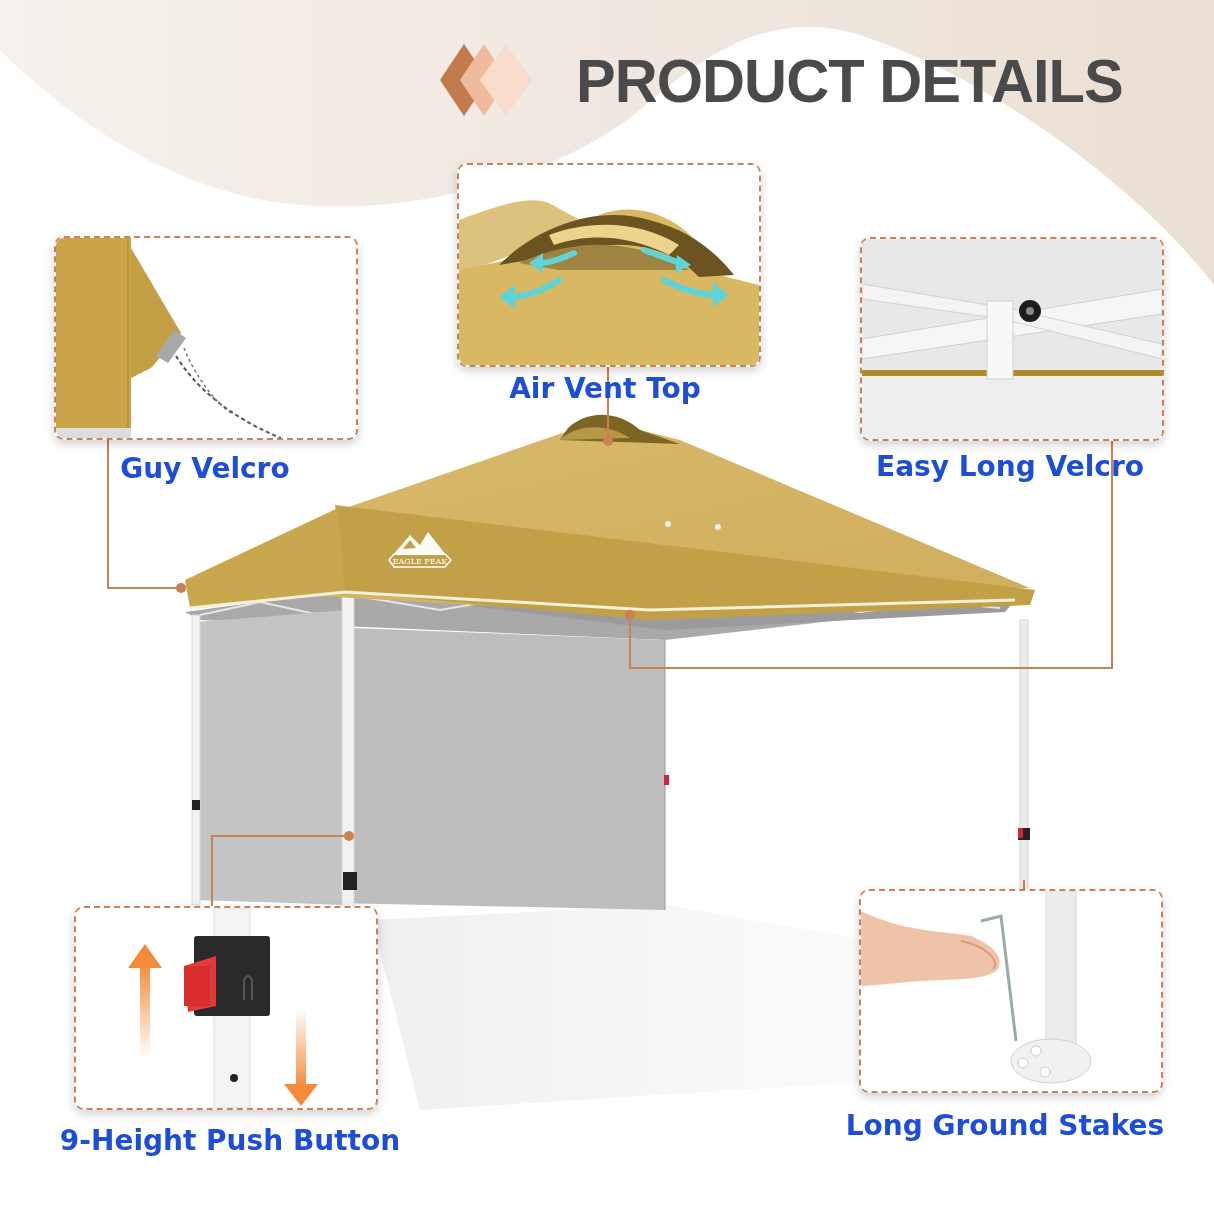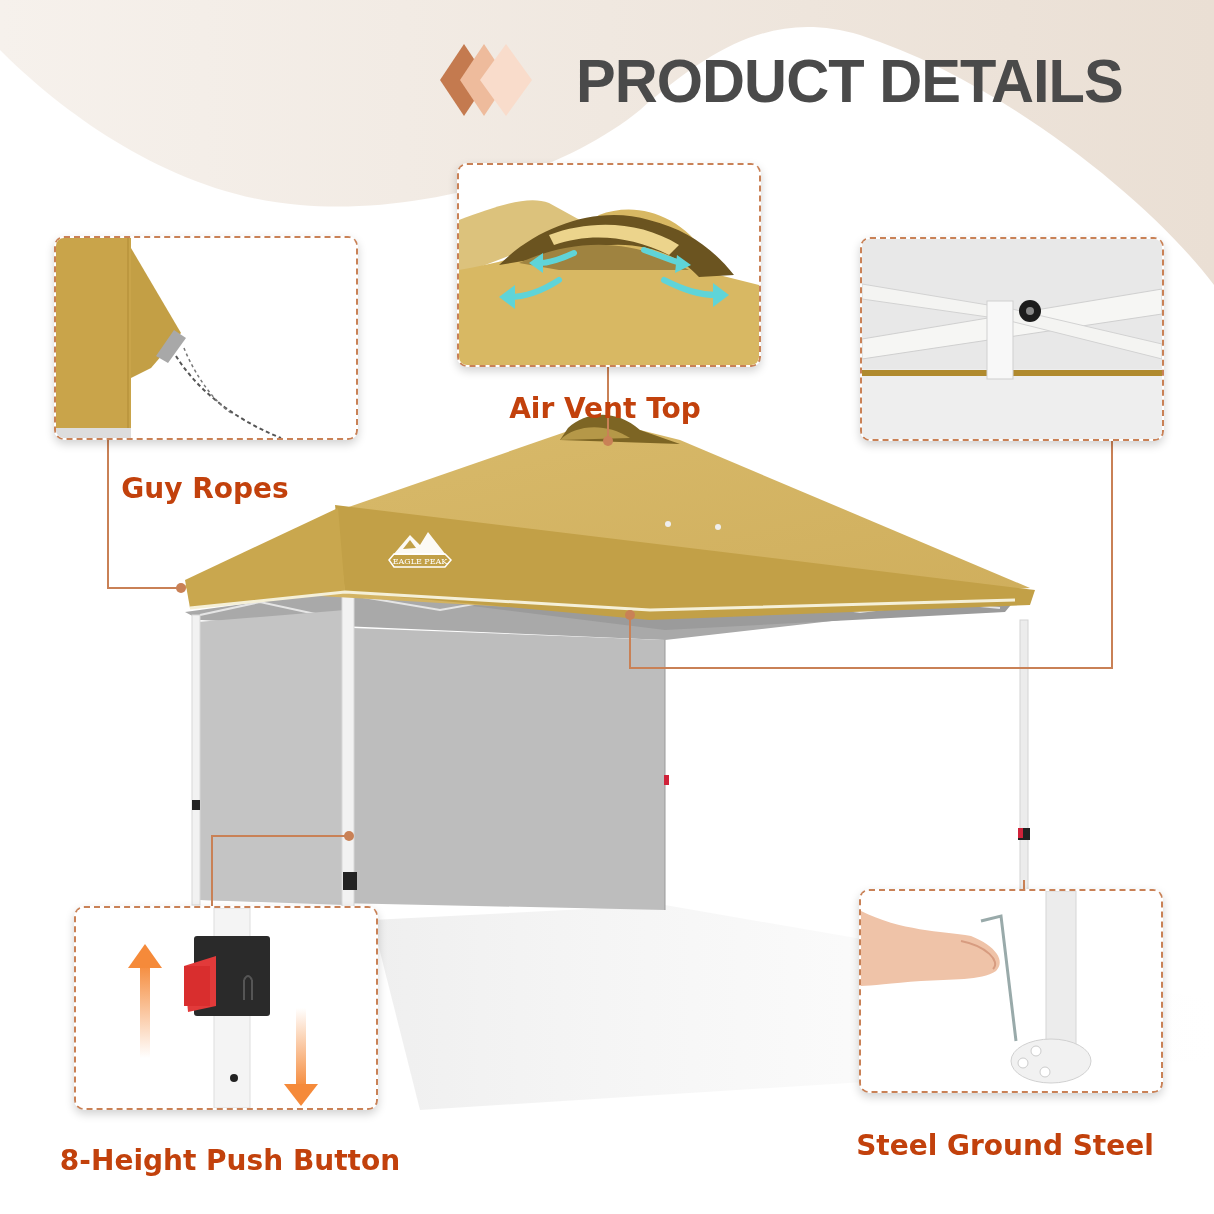--- a/index.html
+++ b/index.html
@@ -3,21 +3,21 @@
 <meta charset="utf-8">
 <style>
   html,body{margin:0;padding:0;background:#fff;}
   body{width:1214px;height:1214px;position:relative;overflow:hidden;font-family:"DejaVu Sans","Liberation Sans",sans-serif;}
   .bg-wave{position:absolute;left:0;top:0;width:1214px;height:360px;}
   .title-row{position:absolute;left:440px;top:40px;height:80px;display:flex;align-items:center;text-align:center;}
   .diamonds{width:96px;height:72px;margin-right:40px;}
   .title{font-family:"Liberation Sans",sans-serif;font-weight:bold;font-size:62px;color:#4a4a4a;letter-spacing:-1px;transform:scaleX(0.96);transform-origin:left center;white-space:nowrap;}
   .callout{position:absolute;border:2px dashed #c98156;border-radius:10px;overflow:hidden;background:#fff;box-shadow:0 4px 10px rgba(0,0,0,0.18);}
   .callout svg{display:block;width:100%;height:100%;}
-  .label{position:absolute;font-family:"DejaVu Sans",sans-serif;font-weight:bold;color:#c2410c;font-size:28px;text-align:center;line-height:42px;white-space:nowrap;margin-top:20px;}
+  .label{position:absolute;font-family:"DejaVu Sans",sans-serif;font-weight:bold;color:#1d4ed8;font-size:28px;text-align:center;line-height:42px;white-space:nowrap;}
   .scene{position:absolute;left:0;top:0;width:1214px;height:1214px;}
 </style>
 </head>
 <body>
 
 <svg class="bg-wave" viewBox="0 0 1214 360" preserveAspectRatio="none">
   <defs>
     <linearGradient id="wg" x1="0" y1="0" x2="1" y2="0">
       <stop offset="0" stop-color="#f6f1ec"></stop>
       <stop offset="1" stop-color="#eadfd4"></stop>
@@ -111,21 +111,21 @@
     <rect x="0" y="0" width="300" height="200" fill="#fff"></rect>
     <polygon points="0,0 75,0 75,190 0,190" fill="#c9a44a"></polygon>
     <polygon points="75,10 125,95 95,130 75,140" fill="#c39f45"></polygon>
     <line x1="72" y1="0" x2="72" y2="190" stroke="#b08b35" stroke-width="1"></line>
     <polygon points="118,92 130,100 112,125 100,118" fill="#a8a8a8"></polygon>
     <path d="M120,118 C140,150 175,180 225,200" stroke="#555" stroke-width="2" stroke-dasharray="4 3" fill="none"></path>
     <path d="M128,110 C140,140 160,165 175,175" stroke="#777" stroke-width="1.5" stroke-dasharray="3 3" fill="none"></path>
     <rect x="0" y="190" width="75" height="10" fill="#ddd"></rect>
   </svg>
 </div>
-<div class="label" style="left:110px;top:448px;width:190px;">Guy Ropes</div>
+<div class="label" style="left:110px;top:448px;width:190px;">Guy Velcro</div>
 
 <div class="callout" style="left:457px;top:163px;width:300px;height:200px;">
   <svg viewBox="0 0 300 200" preserveAspectRatio="none">
     <rect width="300" height="200" fill="#fff"></rect>
     <path d="M0,55 C40,40 70,30 90,38 L130,60 L0,110 Z" fill="#dcc27c"></path>
     <path d="M0,105 C60,95 100,80 140,50 C180,35 230,50 260,110 L300,120 L300,200 L0,200 Z" fill="#d8b863"></path>
     <path d="M40,100 C80,60 140,40 190,55 C230,65 255,85 275,110 L240,112 C210,80 160,70 100,90 Z" fill="#6b5420"></path>
     <path d="M60,98 C110,75 170,70 230,105 L100,105 Z" fill="#9f8340"></path>
     <path d="M90,70 C130,55 180,55 220,80 L210,90 C170,70 130,68 95,80 Z" fill="#ecd48c"></path>
     <g fill="none" stroke="#5fd4d8" stroke-width="6" stroke-linecap="round">
@@ -150,20 +150,21 @@
     <rect y="130" width="300" height="70" fill="#eeeeee"></rect>
     <polygon points="0,100 300,50 300,75 0,120" fill="#f6f6f4" stroke="#cfcfcf"></polygon>
     <polygon points="0,60 140,80 300,120 300,105 150,70 0,45" fill="#f4f4f2" stroke="#d2d2d2"></polygon>
     <rect x="0" y="131" width="300" height="6" fill="#b08a2e"></rect>
     <rect x="125" y="62" width="26" height="78" fill="#f8f8f8" stroke="#cfcfcf"></rect>
     <circle cx="168" cy="72" r="11" fill="#1c1c1c"></circle>
     <circle cx="168" cy="72" r="4" fill="#888"></circle>
   </svg>
 </div>
 <div class="label" style="left:860px;top:446px;width:300px;">
+  <div>Easy Long Velcro</div>
 </div>
 
 <div class="callout" style="left:74px;top:906px;width:300px;height:200px;">
   <svg viewBox="0 0 300 200" preserveAspectRatio="none">
     <defs>
       <linearGradient id="upA" x1="0" y1="1" x2="0" y2="0">
         <stop offset="0" stop-color="#f58a3a" stop-opacity="0"></stop>
         <stop offset="1" stop-color="#f58a3a"></stop>
       </linearGradient>
       <linearGradient id="dnA" x1="0" y1="0" x2="0" y2="1">
@@ -180,29 +181,29 @@
     <circle cx="158" cy="170" r="4" fill="#222"></circle>
     <g>
       <rect x="64" y="55" width="10" height="95" fill="url(#upA)"></rect>
       <polygon points="52,60 69,36 86,60" fill="#f58a3a"></polygon>
       <rect x="220" y="100" width="10" height="80" fill="url(#dnA)"></rect>
       <polygon points="208,176 225,198 242,176" fill="#f58a3a"></polygon>
     </g>
   </svg>
 </div>
 <div class="label" style="left:50px;top:1120px;width:360px;">
-  <div>8-Height Push Button</div>
+  <div>9-Height Push Button</div>
 </div>
 
 <div class="callout" style="left:859px;top:889px;width:300px;height:200px;">
   <svg viewBox="0 0 300 200" preserveAspectRatio="none">
     <rect width="300" height="200" fill="#fff"></rect>
     <rect x="185" y="0" width="30" height="165" fill="#ececec" stroke="#d6d6d6"></rect>
     <ellipse cx="190" cy="170" rx="40" ry="22" fill="#f1f1f1" stroke="#d0d0d0"></ellipse>
     <circle cx="175" cy="160" r="5" fill="#fff" stroke="#ccc"></circle>
     <circle cx="162" cy="172" r="5" fill="#fff" stroke="#ccc"></circle>
     <circle cx="184" cy="181" r="5" fill="#fff" stroke="#ccc"></circle>
     <path d="M120,30 L140,25 L155,150" stroke="#9aa" stroke-width="3" fill="none"></path>
     <path d="M0,20 C40,40 80,40 110,45 C135,55 145,70 135,80 C120,90 90,88 60,90 C30,92 10,95 0,95 Z" fill="#efc3a8"></path>
     <path d="M100,50 C125,55 140,70 132,78" stroke="#d79c80" stroke-width="2" fill="none"></path>
   </svg>
 </div>
-<div class="label" style="left:840px;top:1105px;width:330px;">Steel Ground Steel</div>
+<div class="label" style="left:840px;top:1105px;width:330px;">Long Ground Stakes</div>
 
 </body></html>

